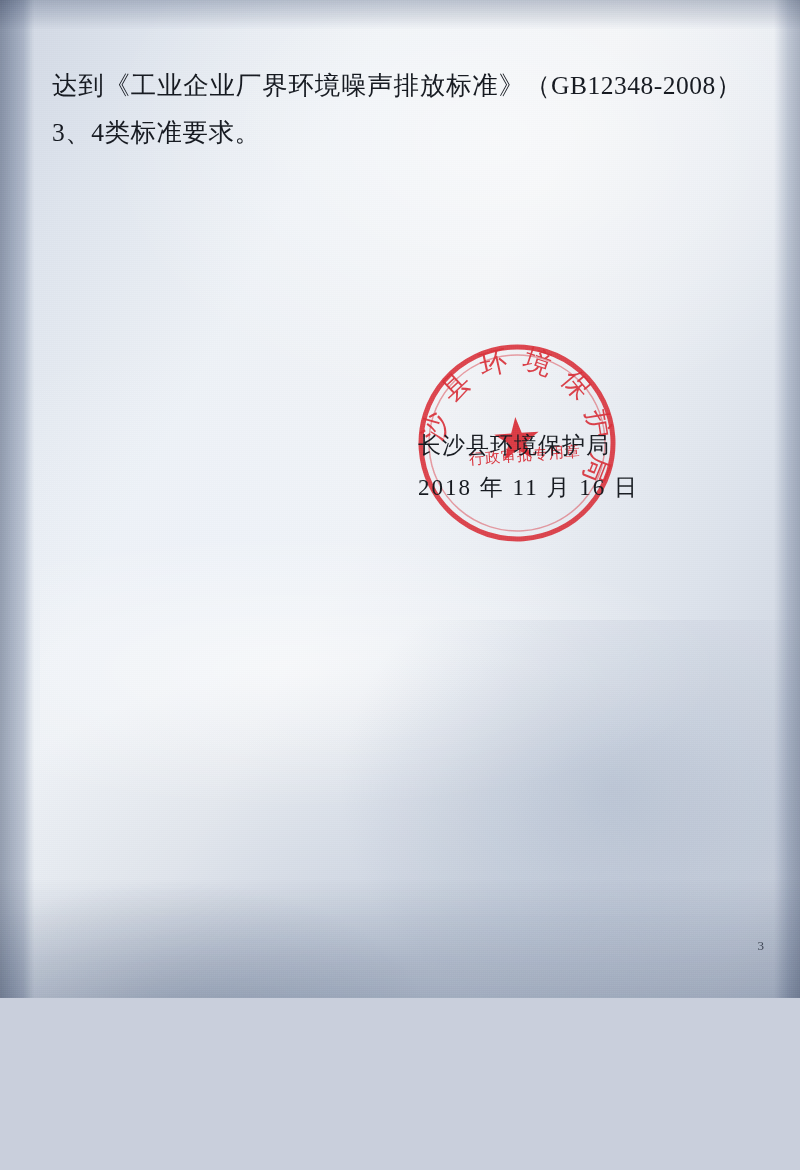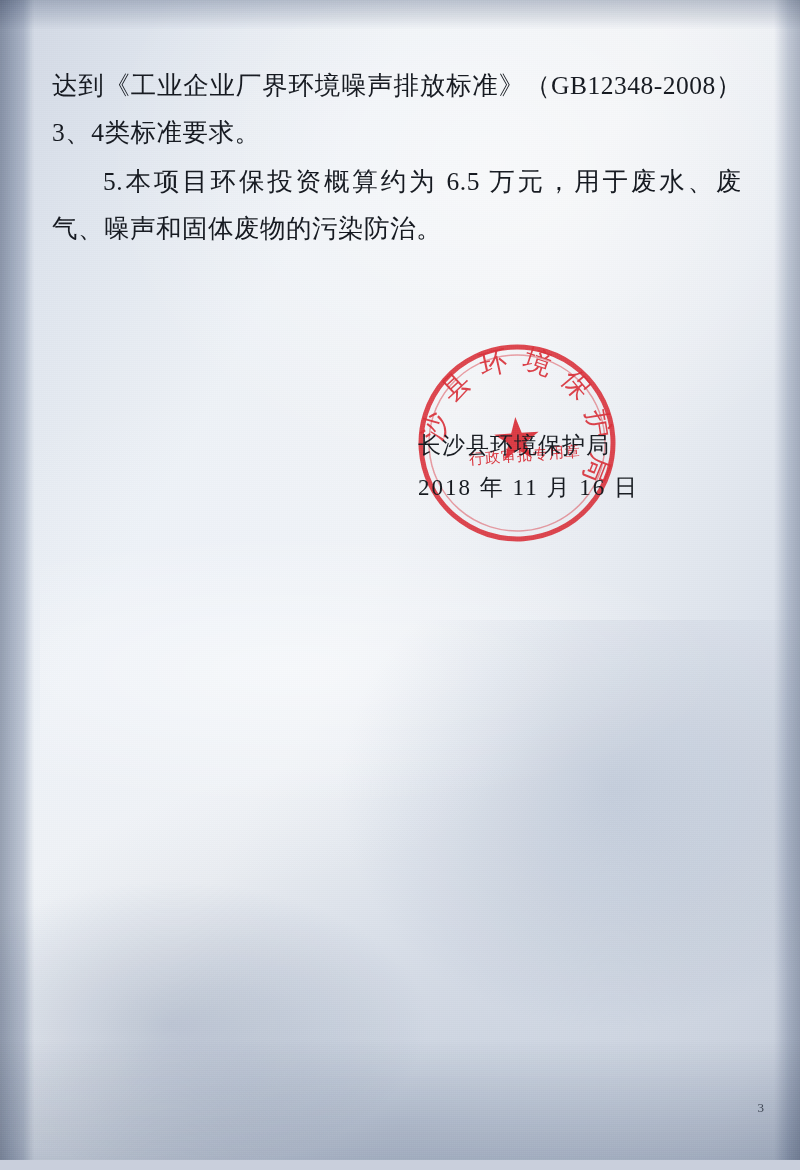--- a/index.html
+++ b/index.html
@@ -11,21 +11,21 @@
     height: 1170px;
     overflow: hidden;
     font-family: "Liberation Serif", serif;
     background: #c9cfdc;
   }
 
   
   #page {
     position: relative;
     width: 800px;
-    height: 1160px;
+    height: 998px;
     overflow: hidden;
     background:
       radial-gradient(ellipse 70% 40% at 62% 14%, rgba(255,255,255,0.55), rgba(255,255,255,0) 70%),
       radial-gradient(ellipse 60% 30% at 30% 55%, rgba(238,243,250,0.65), rgba(238,243,250,0) 72%),
       radial-gradient(ellipse 90% 45% at 50% 97%, rgba(196,205,219,0.85), rgba(196,205,219,0) 70%),
       linear-gradient(118deg, #cfd6e2 0%, #dfe5ee 13%, #eef2f7 30%, #f2f4f7 48%, #e9edf3 62%, #dde3ec 76%, #ccd3df 93%, #bfc7d5 100%);
   }
 
   
   .edge-left {
@@ -182,21 +182,20 @@
   <div class="edge-top"></div>
   <div class="edge-left"></div>
   <div class="edge-right"></div>
   <div class="edge-bottom"></div>
   <div class="sheen-a"></div>
   <div class="sheen-b"></div>
   <div class="sheen-c"></div>
 
   <div id="body-text">
     <p class="para">达到《工业企业厂界环境噪声排放标准》（GB12348-2008）3、4类标准要求。</p>
-    <p class="para indent">5.本项目环保投资概算约为 6.5 万元，用于废水、废气、噪声和固体废物的污染防治。</p>
   </div>
 
   <div id="seal">
     <svg viewBox="0 0 208 208" xmlns="http://www.w3.org/2000/svg">
       <defs>
         <path id="ringpath" d="M 104,104 m -74,0 a 74,74 0 1,1 148,0 a 74,74 0 1,1 -148,0"></path>
       </defs>
       <circle cx="104" cy="104" r="96" fill="none" stroke="#d8202a" stroke-width="5" opacity="0.9"></circle>
       <circle cx="104" cy="104" r="88" fill="none" stroke="#d8202a" stroke-width="1.5" opacity="0.45"></circle>
       <text font-family="Liberation Serif, DejaVu Serif, serif" font-size="28" fill="#d8202a" letter-spacing="12" opacity="0.92">

